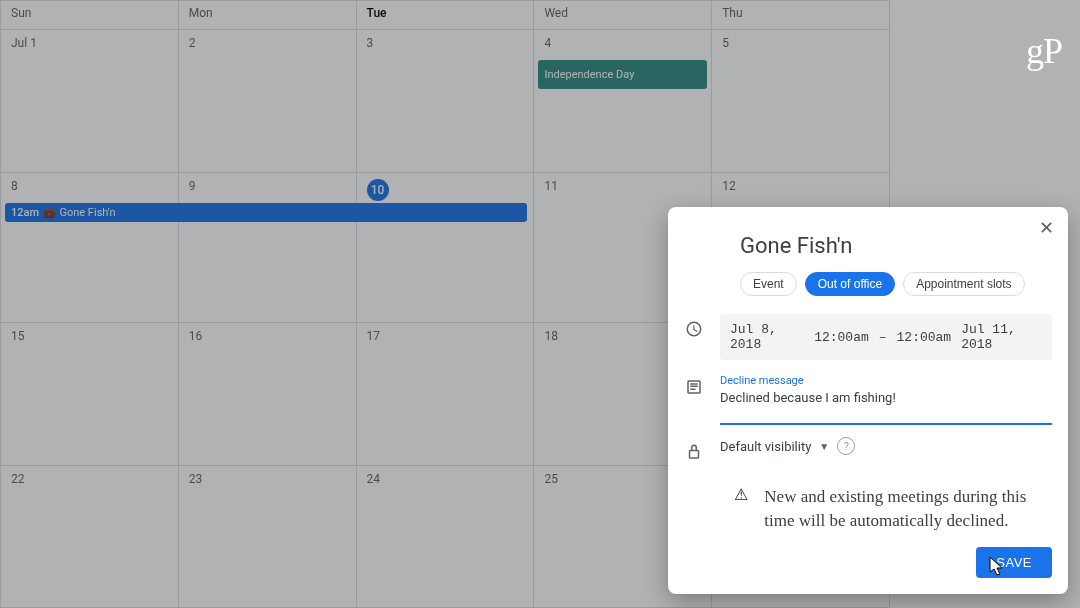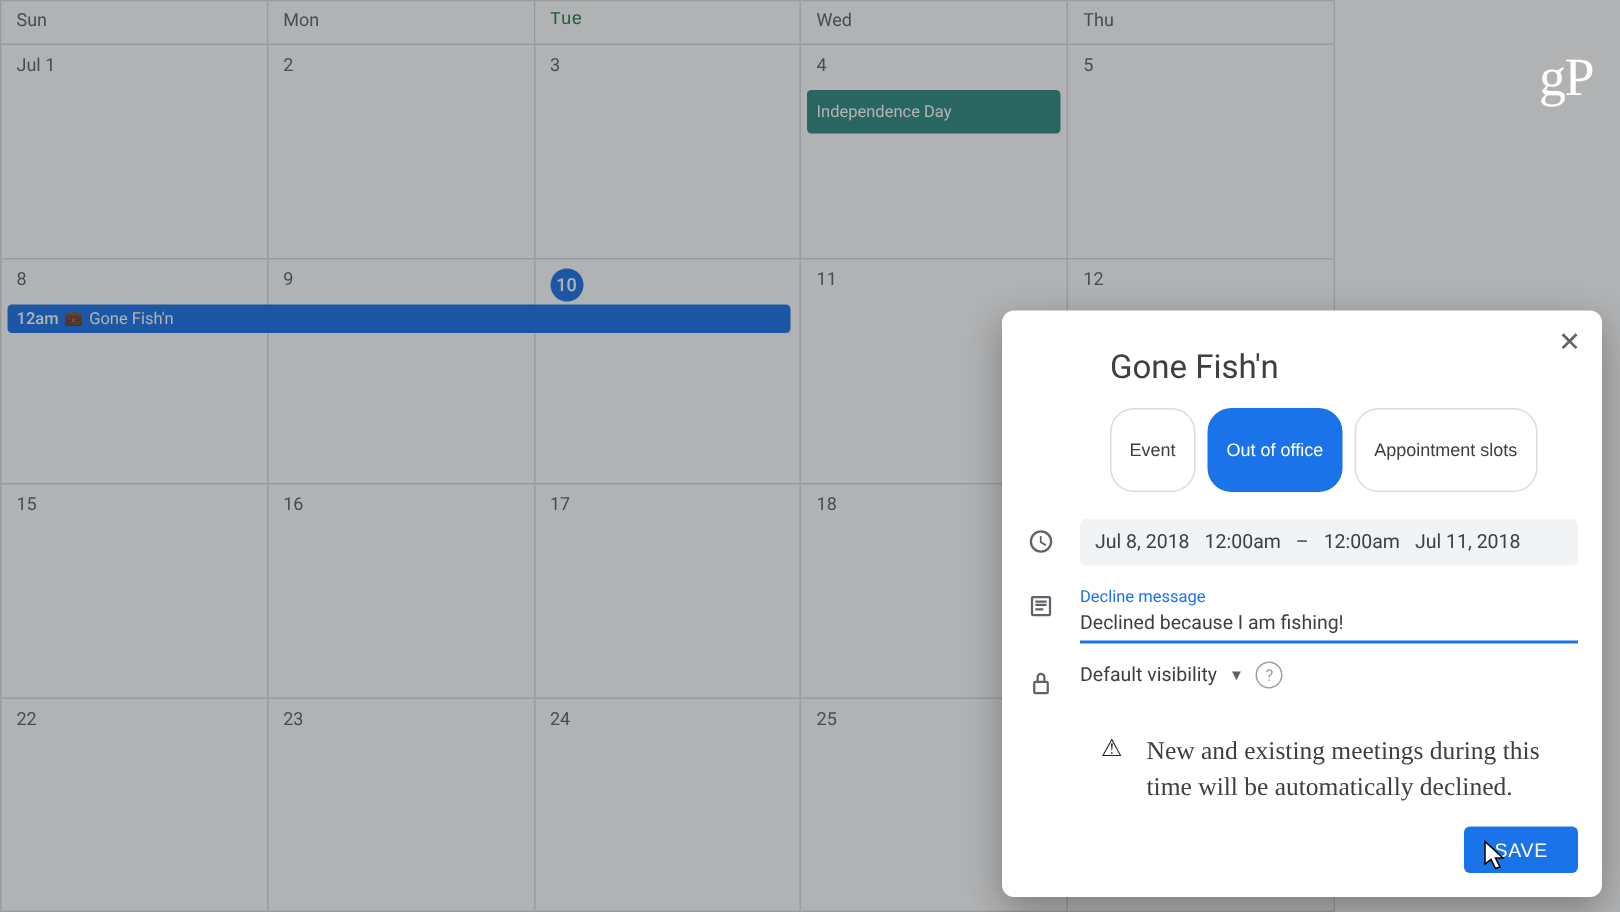--- a/index.html
+++ b/index.html
@@ -3,40 +3,40 @@
 <meta charset="utf-8">
 <style>
   * { box-sizing: border-box; margin: 0; padding: 0; }
   html, body { width: 1080px; height: 608px; overflow: hidden; font-family: Roboto, Arial, sans-serif; background: #fff; position: relative; }
   .calendar { width: 890px; height: 608px; display: flex; flex-direction: column; border: 1px solid #dadce0; }
   .row { display: flex; flex: 1 1 auto; border-top: 1px solid #dadce0; position: relative; }
   .row.header { flex: 0 0 28px; border-top: none; }
   .cell { flex: 1 1 0; border-right: 1px solid #dadce0; padding: 6px 10px; font-size: 12px; color: #5f6368; position: relative; min-width: 0; }
   .cell:last-child { border-right: none; }
   .header .cell { text-align: left; background: #fff; font-weight: 400; padding: 5px 10px; }
-  .header .cell.today { color: #15803d; font-weight: 500; font-family: Liberation Mono, monospace; }
+  .header .cell.today { color: #000000; font-weight: 500; }
   .daynum { font-size: 12px; color: #5f6368; }
   .daynum.today-badge { display: inline-flex; width: 22px; height: 22px; background: #1a73e8; color: #fff; border-radius: 50%; align-items: center; justify-content: center; font-weight: 500; }
   .event { position: absolute; left: 4px; right: 4px; top: 30px; background: #2e8b82; color: #fff; font-size: 11px; padding: 8px 6px; border-radius: 3px; white-space: nowrap; overflow: hidden; }
   .event-span { position: absolute; left: 4px; top: 30px; width: calc(300% - 8px); background: #1a73e8; color: #fff; font-size: 11px; padding: 3px 6px; border-radius: 3px; display: flex; align-items: center; gap: 4px; z-index: 2; }
   .event-span .time { font-weight: 500; }
   .event-span .ico { font-size: 10px; }
   .overlay { position: absolute; inset: 0; background: rgba(32,33,36,.35); z-index: 5; pointer-events: none; }
   .logo { position: absolute; top: 30px; right: 18px; z-index: 30; font-family: Georgia, serif; color: #fff; font-size: 36px; letter-spacing: -1px; }
   .popup { position: absolute; right: 12px; top: 207px; width: 400px; background: #fff; border-radius: 8px; box-shadow: 0 8px 24px rgba(0,0,0,.3); z-index: 20; padding: 18px 16px 16px; }
   .close { position: absolute; top: 10px; right: 14px; color: #5f6368; cursor: pointer; font-size: 18px; }
   .title { font-size: 22px; color: #3c4043; margin: 8px 0 14px 56px; font-weight: 400; }
   .segs { display: flex; gap: 8px; margin-left: 56px; margin-bottom: 18px; }
-  .seg { border: 1px solid #dadce0; border-radius: 16px; padding: 20px 12px; font-size: 12px; color: #3c4043; cursor: pointer; background: #fff; }
+  .seg { border: 1px solid #dadce0; border-radius: 16px; padding: 4px 12px; font-size: 12px; color: #3c4043; cursor: pointer; background: #fff; }
   .seg.active { background: #1a73e8; color: #fff; border-color: #1a73e8; }
   .form-row { display: flex; align-items: flex-start; gap: 16px; margin-bottom: 12px; }
   .form-row .icon { width: 20px; color: #5f6368; flex: 0 0 20px; display: flex; justify-content: center; padding-top: 6px; }
   .form-row .content { flex: 1 1 auto; }
-  .timebox { background: #f1f3f4; padding: 8px 10px; border-radius: 4px; font-size: 13px; color: #3c4043; display: flex; gap: 10px; align-items: center; }
-  .decline { border-bottom: 2px solid #1a73e8; padding: 2px 0 4px; }
+  .timebox { background: #f1f3f4; padding: 8px 10px; border-radius: 4px; font-size: 13px; color: #3c4043; display: flex; gap: 10px; align-items: center; font-family: Liberation Mono, monospace; }
+  .decline { border-bottom: 2px solid #1a73e8; padding: 2px 0 17px; }
   .decline .lbl { font-size: 11px; color: #1a73e8; display: block; }
   .decline .val { font-size: 13px; color: #3c4043; border: none; outline: none; width: 100%; font-family: inherit; }
   .vis { display: flex; align-items: center; gap: 8px; font-size: 13px; color: #3c4043; }
   .vis .caret { font-size: 10px; color: #5f6368; }
   .help { width: 18px; height: 18px; border-radius: 50%; border: 1.5px solid #9aa0a6; color: #9aa0a6; font-size: 11px; display: inline-flex; align-items: center; justify-content: center; }
   .warn { display: flex; gap: 16px; padding-top: 12px; }
   .warn .tri { color: #202124; font-size: 16px; padding-left: 50px; }
   .warn .msg { font-size: 17px; color: #3c4043; line-height: 1.4; flex: 1; font-family: Liberation Serif, serif; }
   .actions { display: flex; justify-content: flex-end; margin-top: 14px; position: relative; }
   .save { background: #1a73e8; color: #fff; border: none; border-radius: 4px; padding: 8px 20px; font-size: 13px; font-weight: 500; cursor: pointer; letter-spacing: .5px; }

